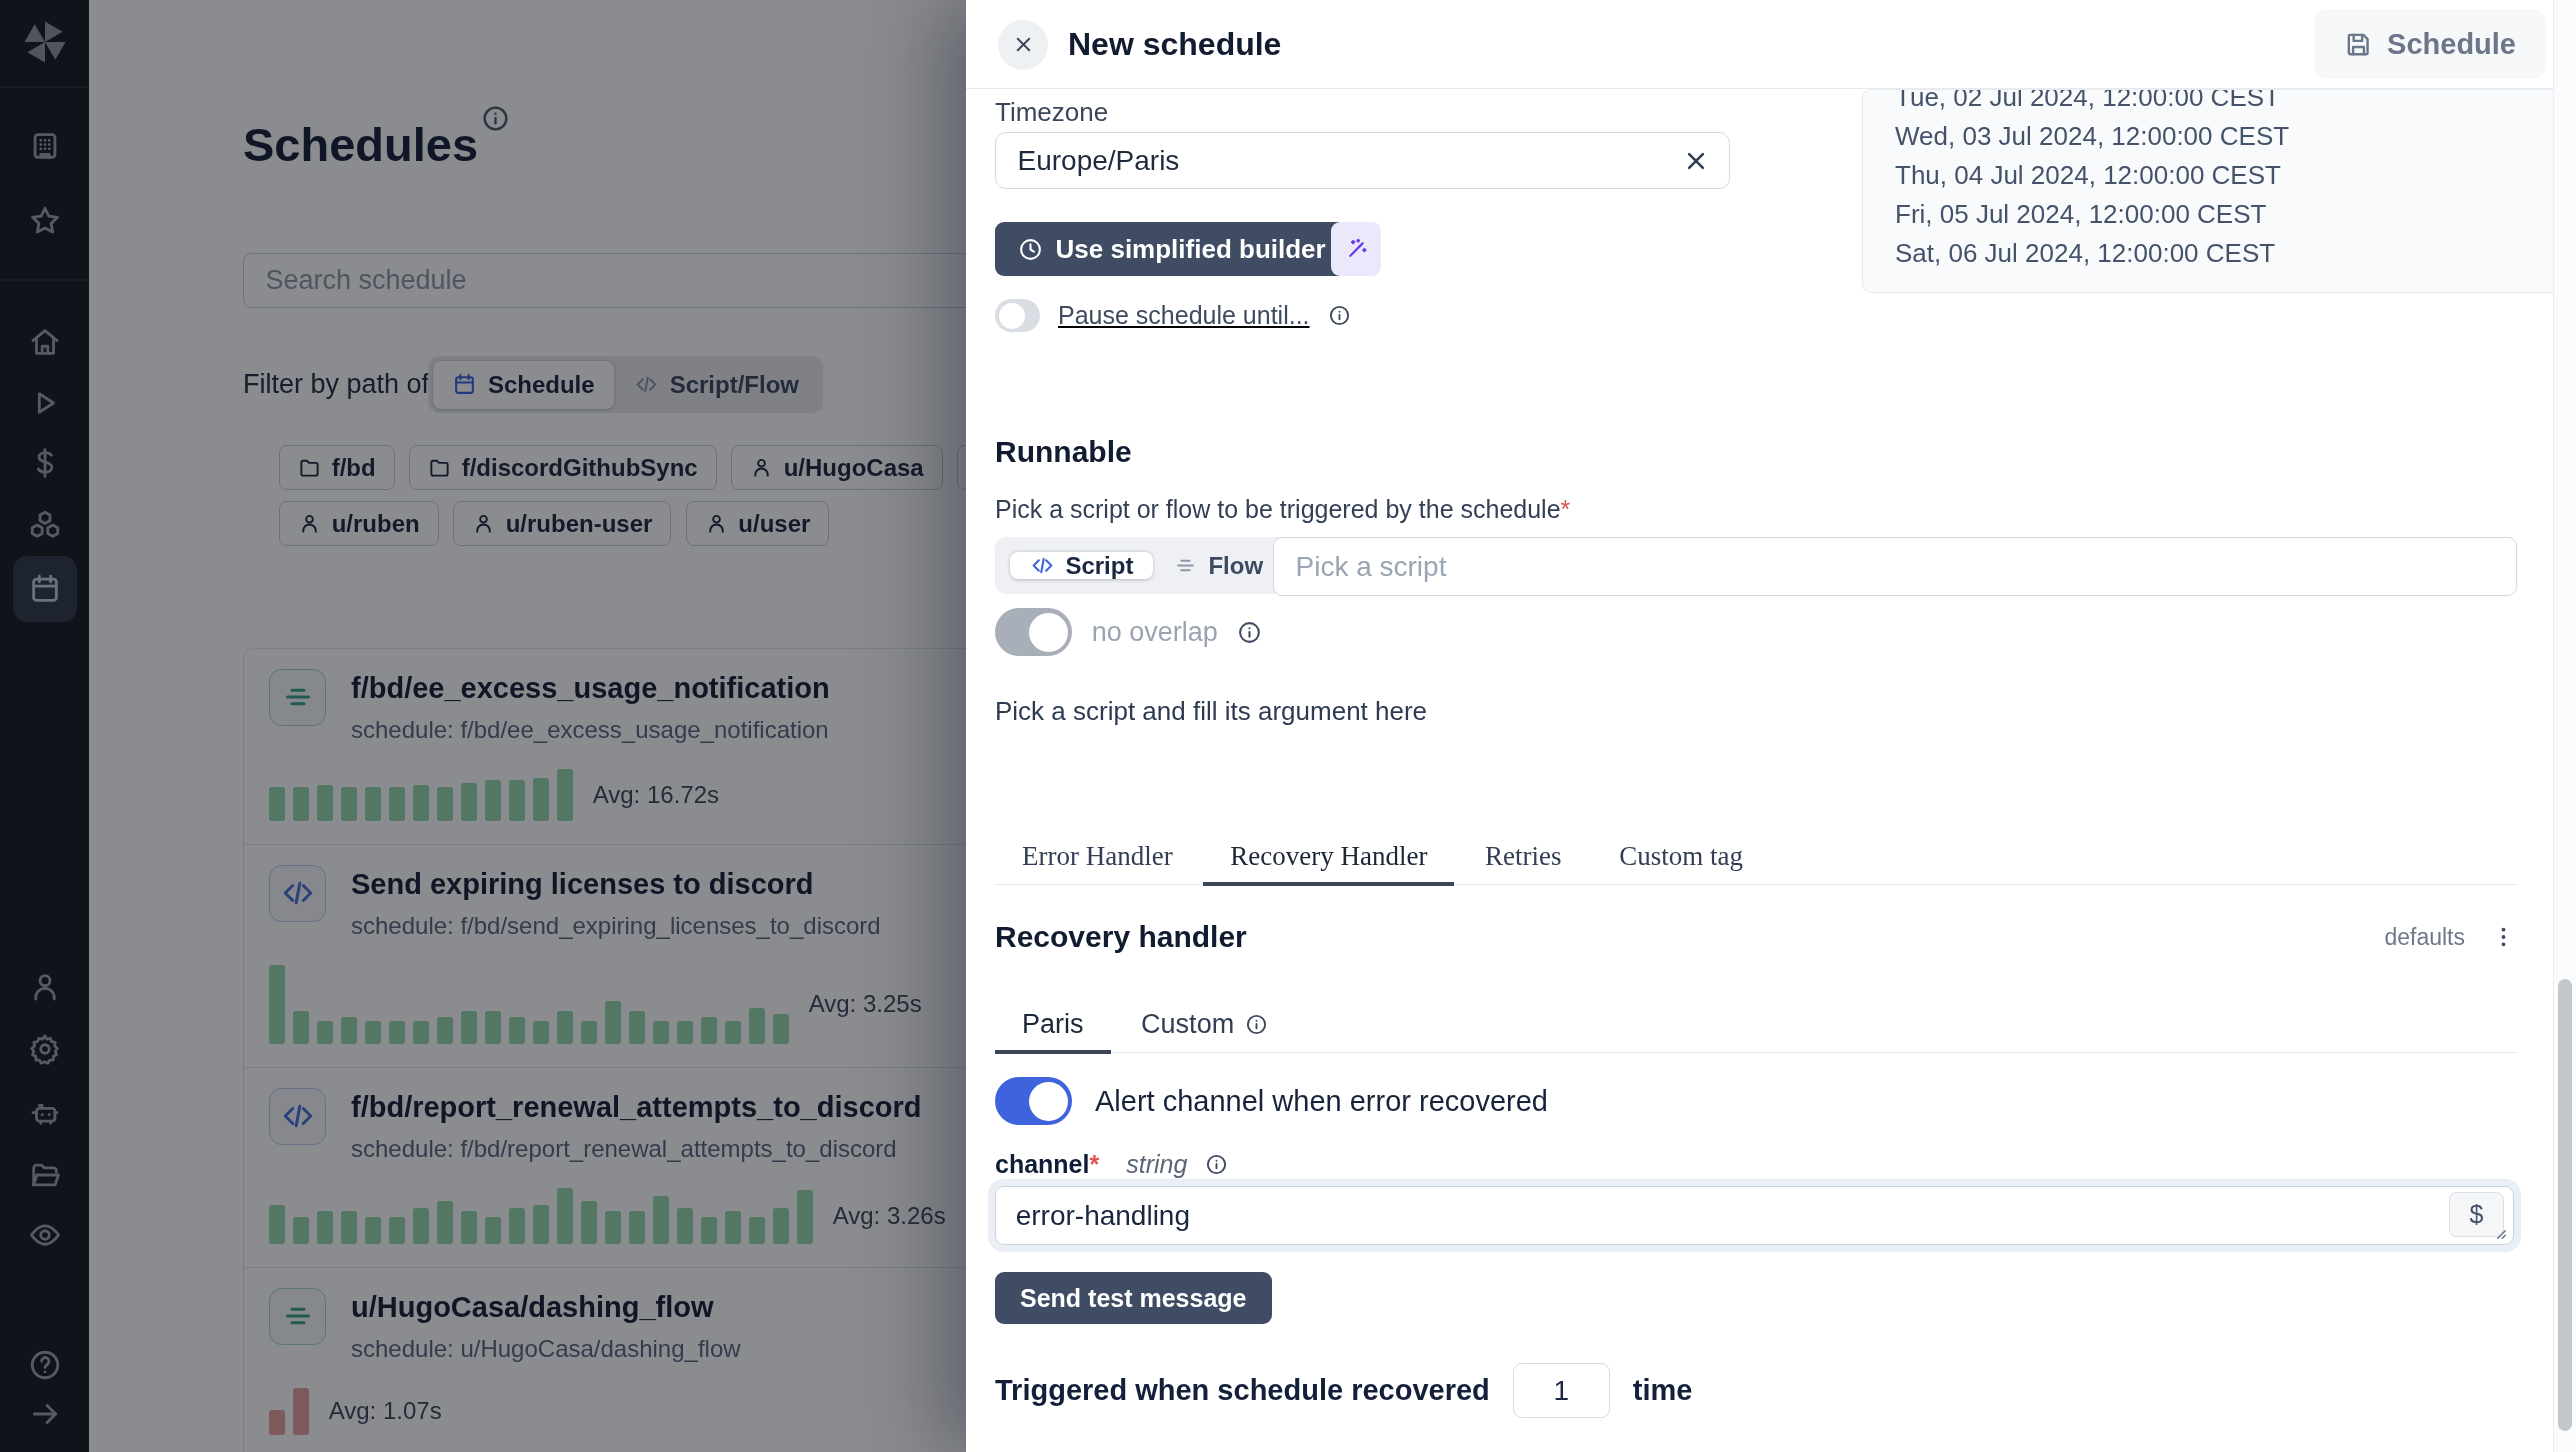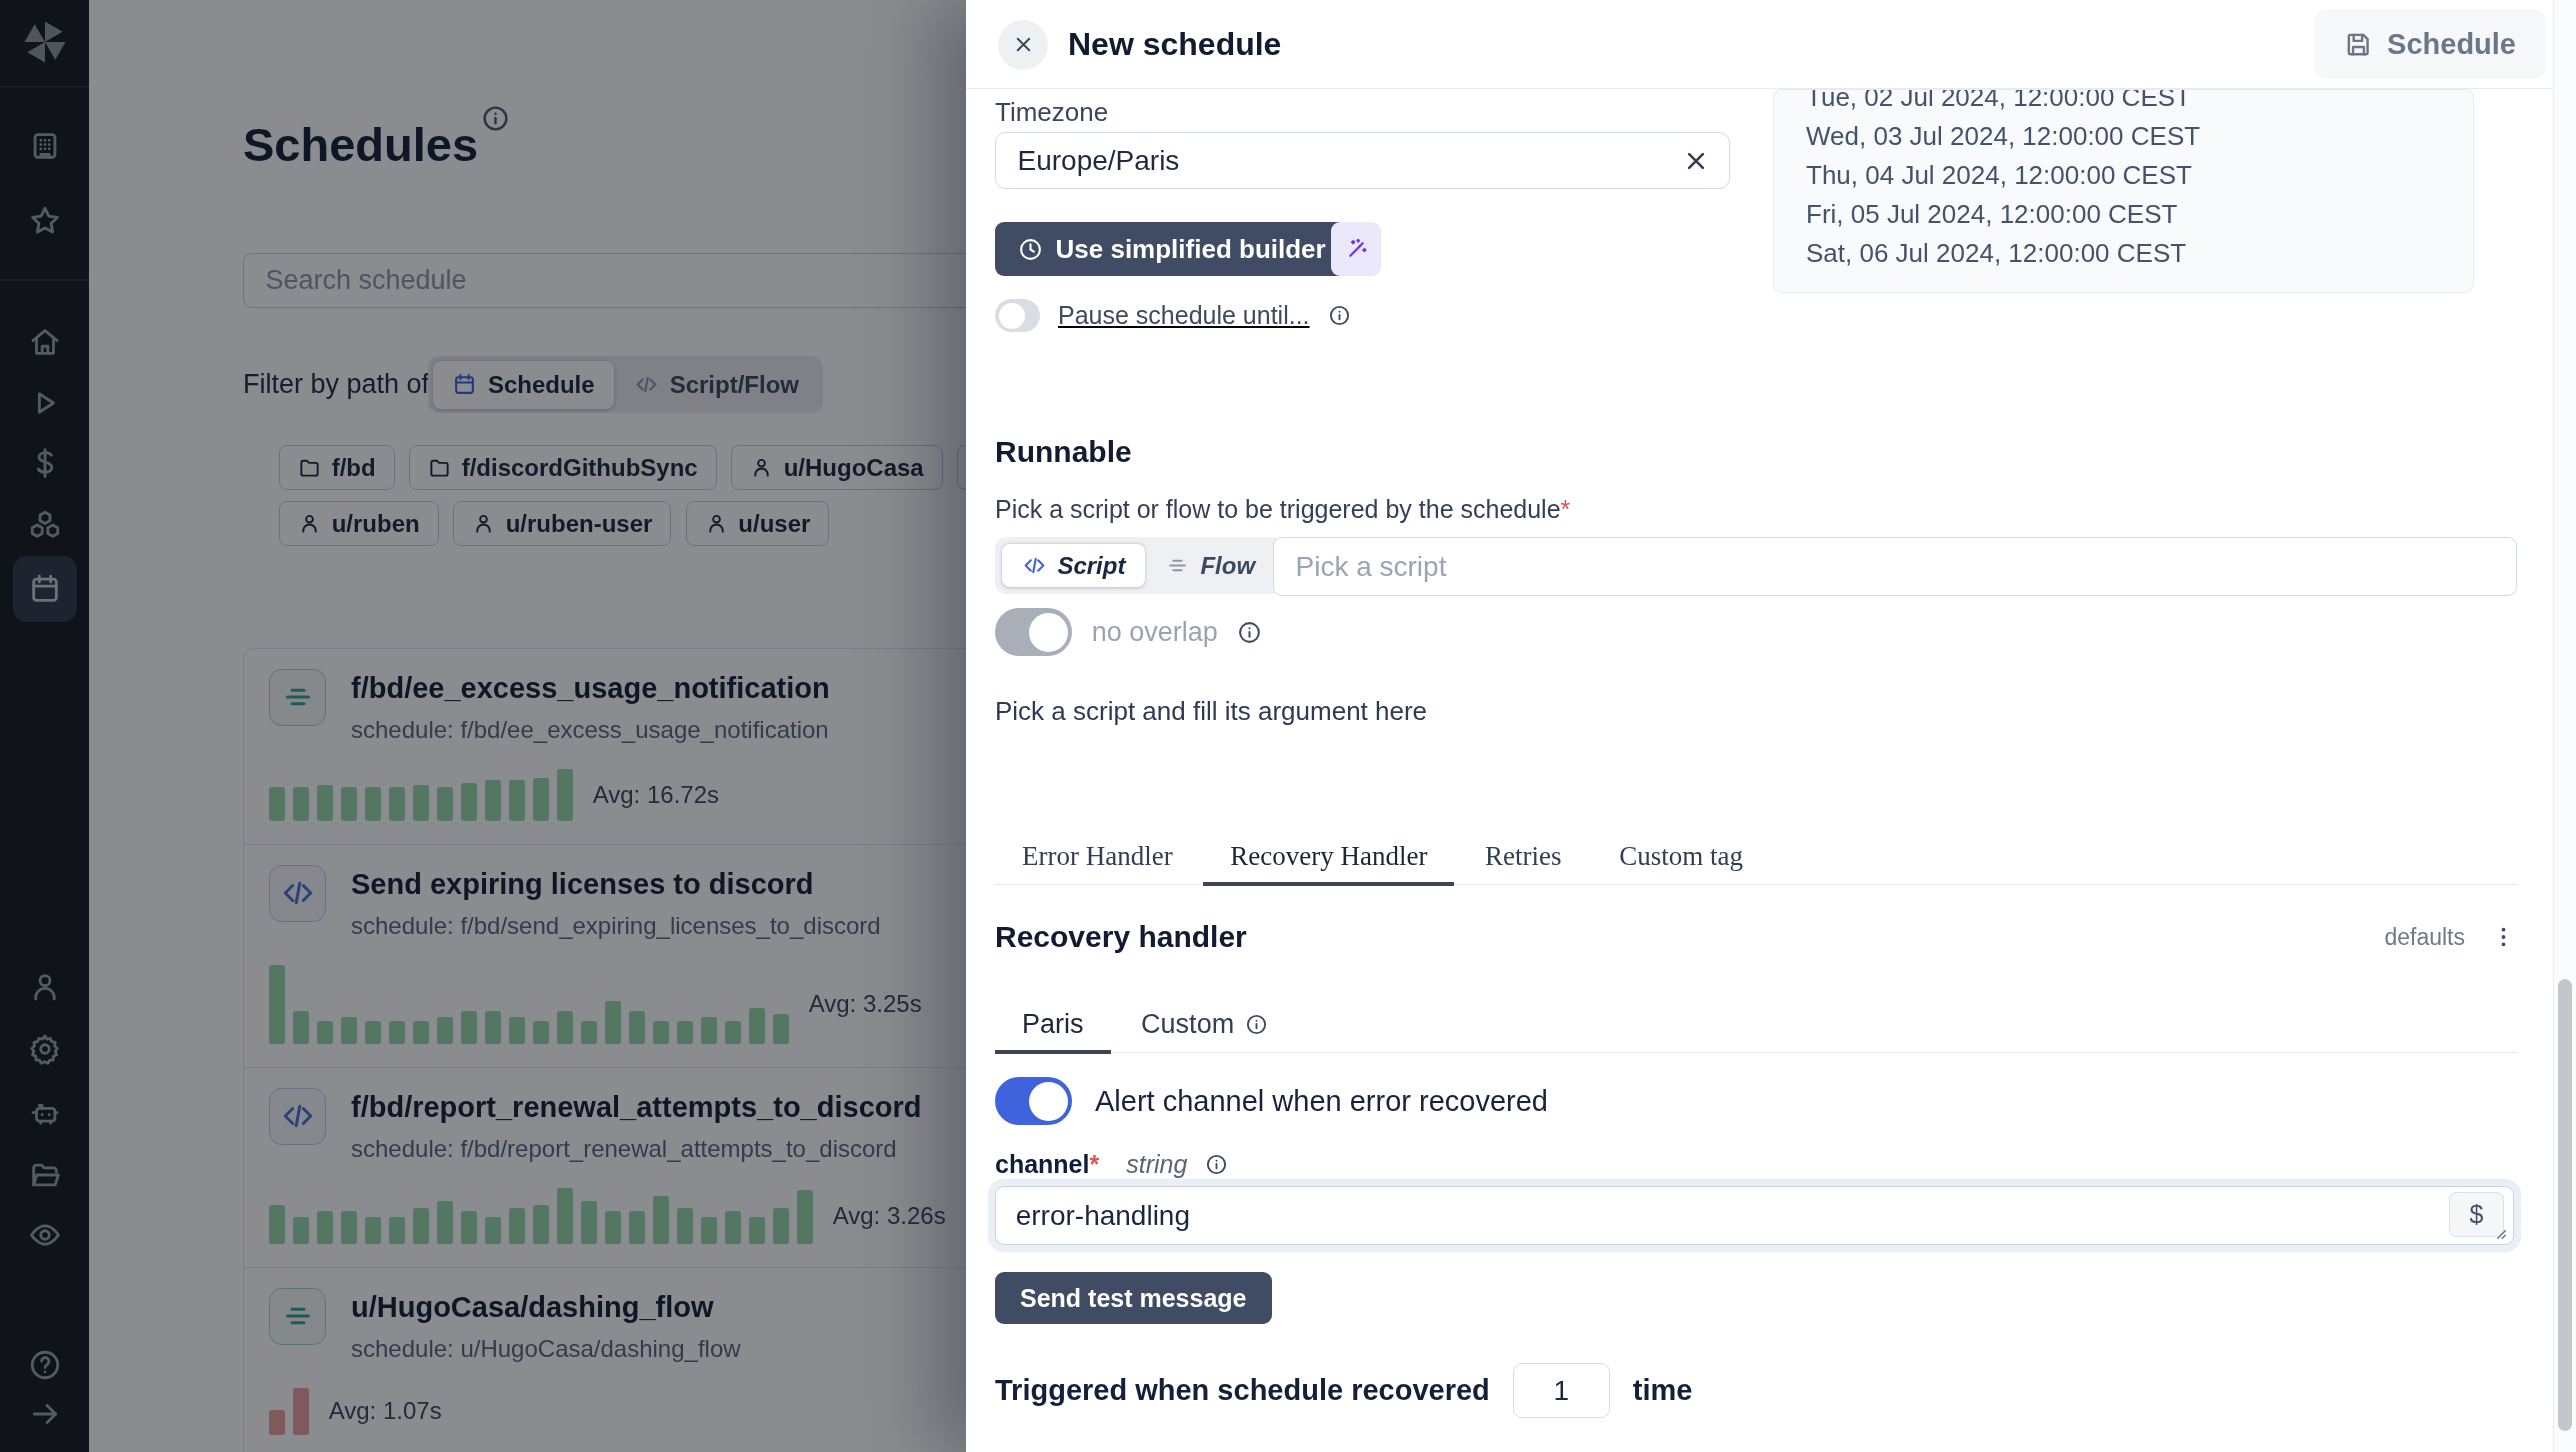--- a/index.html
+++ b/index.html
@@ -55,21 +55,21 @@
   .close-btn{position:absolute;left:32px;top:19.7px;width:50px;height:50px;border-radius:50%;background:#eef1f4;display:flex;align-items:center;justify-content:center;cursor:pointer;color:#3b4559;}
   .close-btn svg{width:23px;height:23px;}
   .drawer-title{position:absolute;left:102px;top:26px;font-size:32px;font-weight:700;color:#121c30;}
   .save-btn{position:absolute;right:30px;top:9px;height:70px;padding:0 30px;background:#f7f8fa;border-radius:12.5px;display:flex;align-items:center;gap:14.3px;font-size:29px;font-weight:600;color:#6b7688;cursor:pointer;}
   .save-btn .ic-wrap{width:29px;height:29px;}
 
   .fld-label{position:absolute;font-size:26px;color:#3a4659;}
   .tz-input{position:absolute;left:29px;top:132px;width:735px;height:57px;border:1.8px solid #d2d8e0;border-radius:10.7px;box-sizing:border-box;display:flex;align-items:center;font-size:28px;color:#1f2a3c;padding:0 21.5px;}
   .tz-clear{position:absolute;right:18px;top:12.5px;width:30px;height:30px;color:#2f3a50;cursor:pointer;}
 
-  .runs-card{position:absolute;left:807px;top:89px;width:701px;height:204px;background:#f8fafb;border:1.8px solid #e8ebef;border-radius:9px;box-sizing:border-box;overflow:hidden;padding-left:32px;}
+  .runs-card{position:absolute;left:896px;top:89px;width:701px;height:204px;background:#f8fafb;border:1.8px solid #e8ebef;border-radius:9px;box-sizing:border-box;overflow:hidden;padding-left:32px;}
   .runs-inner{margin-top:-12.5px;}
   .run-row{font-size:26px;color:#44526a;line-height:39px;white-space:nowrap;}
 
   .builder-btn{position:absolute;left:29px;top:222px;height:54px;padding:0 23px;background:#3f4c63;border-radius:9px;display:flex;align-items:center;gap:12.5px;color:#fff;font-size:26px;font-weight:600;cursor:pointer;}
   .builder-btn .ic-wrap{width:25px;height:25px;}
   .magic-btn{position:absolute;left:365px;top:222px;width:50px;height:54px;background:#ece8fc;border-radius:9px;display:flex;align-items:center;justify-content:center;color:#6d3be8;cursor:pointer;}
   .magic-btn svg{width:27px;height:27px;}
 
   .toggle{position:relative;border-radius:894px;cursor:pointer;flex:none;}
   .toggle .knob{position:absolute;background:#fff;border-radius:50%;}
@@ -83,21 +83,21 @@
   .toggle.on-blue .knob{right:4.5px;}
 
   .row{position:absolute;display:flex;align-items:center;}
   .pause-row{left:29px;top:299px;gap:18px;text-decoration:underline;}
   .pause-label{font-size:25px;color:#3e4a5e;}
   .info-ic{width:25px;height:25px;color:#3f4b61;flex:none;}
   .sec-heading{position:absolute;font-size:30px;font-weight:700;color:#121c30;}
   .pick-line{position:absolute;left:29px;top:495px;font-size:25px;color:#333f54;}
   .req{color:#e05353;}
 
-  .seg2{position:absolute;left:29px;top:537px;height:57px;background:#eef0f4;border-radius:10.7px;padding:7px;display:inline-flex;box-sizing:border-box;font-style:italic;}
+  .seg2{position:absolute;left:29px;top:537px;height:57px;background:#eef0f4;border-radius:10.7px;padding:15px;display:inline-flex;box-sizing:border-box;}
   .pick-input{position:absolute;left:307px;top:537px;width:1244px;height:59px;border:1.8px solid #d3d9e1;border-radius:9px;box-sizing:border-box;font-size:28px;padding:0 21.5px;outline:none;background:#fff;color:#1a2740;}
   .pick-input::placeholder{color:#9aa4b3;}
   .overlap-row{left:29px;top:608px;gap:19.7px;}
   .overlap-label{font-size:27px;color:#9aa3b2;}
   .hint-line{position:absolute;left:29px;top:696px;font-size:26px;color:#2d3a51;}
 
   .tabs{position:absolute;left:29px;top:830px;width:1522px;display:flex;gap:3.6px;border-bottom:1.8px solid #e7eaef;font-family:Liberation Serif, serif;}
   .tab{padding:0 27px;font-size:27px;color:#323e53;line-height:52px;cursor:pointer;border-bottom:4.5px solid transparent;margin-bottom:-1.8px;display:flex;align-items:center;gap:10.7px;}
   .tab.active{color:#1b2636;border-bottom-color:#3c4656;}
 

